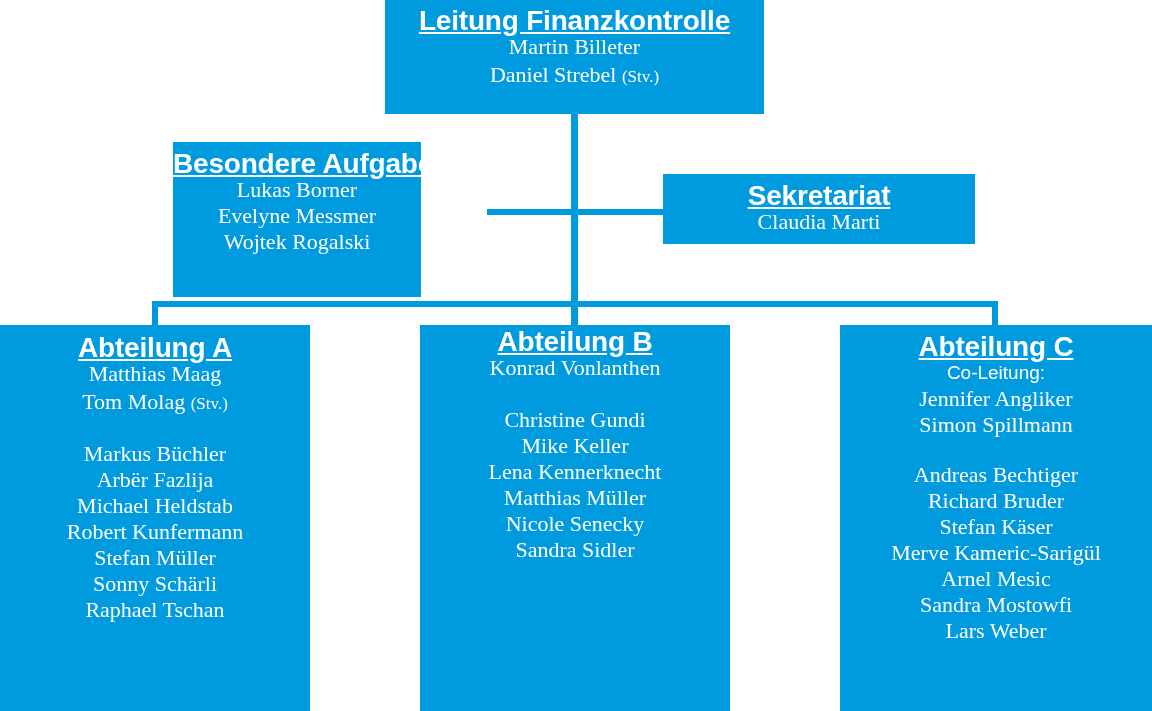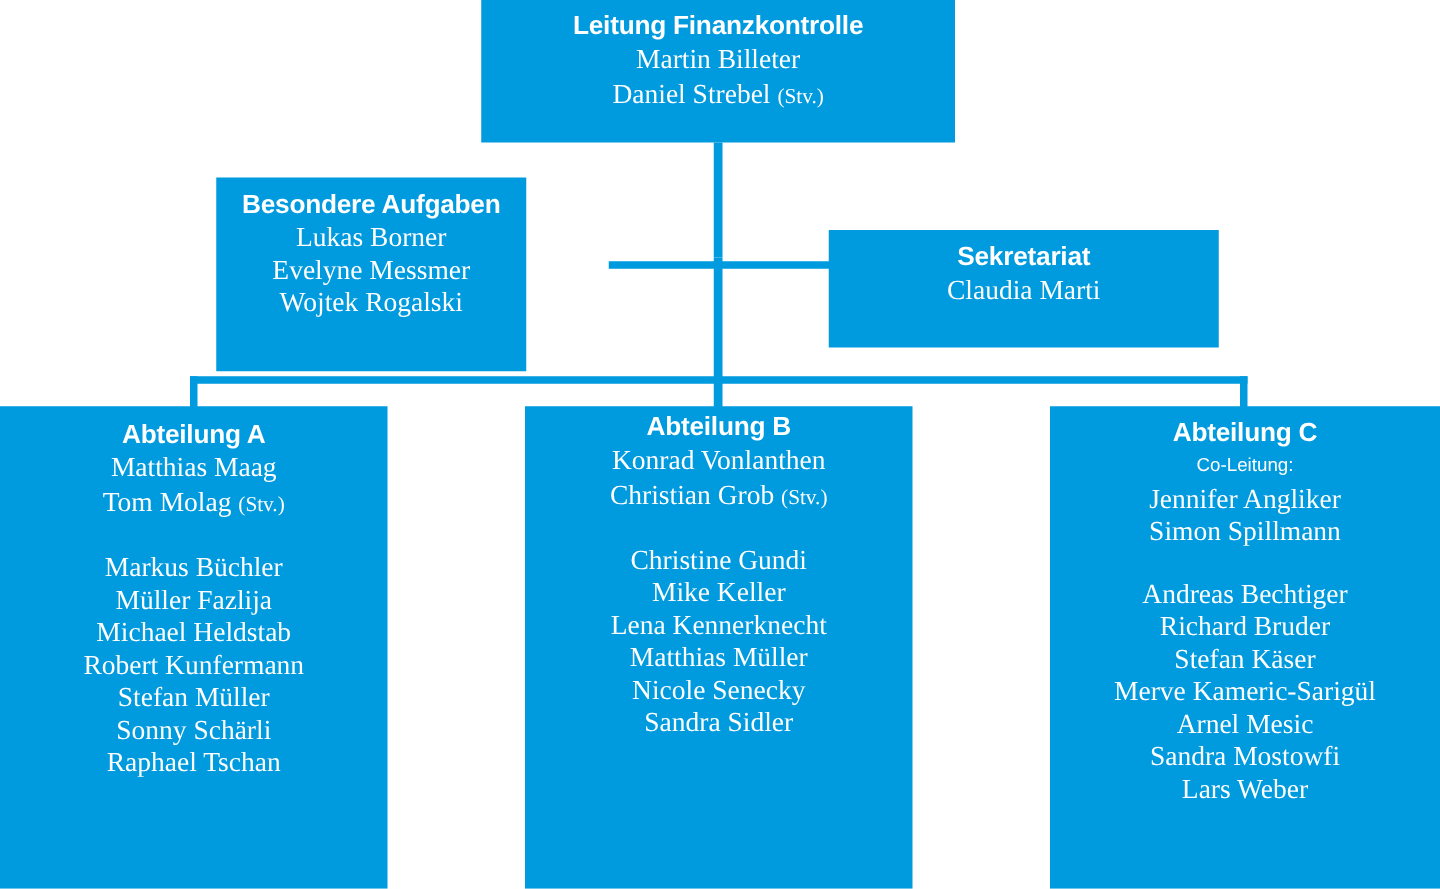--- a/index.html
+++ b/index.html
@@ -29,31 +29,32 @@
     background: #009ade;
     box-sizing: border-box;
     text-align: center;
     color: #ffffff;
     overflow: hidden;
   }
 
   .box-title {
     font-family: "Liberation Sans", sans-serif;
     font-weight: bold;
-    font-size: 21px;
+    font-size: 28px;
     line-height: 26px;
     letter-spacing: -0.2px;
     color: #ffffff;
     white-space: nowrap;
+    text-decoration: underline;
   }
 
   .box-subtitle {
     font-family: "Liberation Sans", sans-serif;
     font-weight: normal;
-    font-size: 15px;
+    font-size: 19px;
     line-height: 26px;
     color: #ffffff;
     white-space: nowrap;
   }
 
   .person {
     font-family: "Liberation Serif", serif;
     font-size: 22px;
     line-height: 26px;
     color: #ffffff;
@@ -70,21 +71,21 @@
   
   #box-leitung {
     left: 385px;  top: 0px;   width: 379px; height: 114px;
     padding-top: 8px;
   }
   #box-besondere {
     left: 173px;  top: 142px; width: 248px; height: 155px;
     padding-top: 9px;
   }
   #box-sekretariat {
-    left: 663px;  top: 184px; width: 312px; height: 94px;
+    left: 663px;  top: 174px; width: 312px; height: 70px;
     padding-top: 9px;
   }
   #box-abt-a {
     left: 0px;    top: 325px; width: 310px; height: 386px;
     padding-top: 10px;
   }
   #box-abt-b {
     left: 420px;  top: 325px; width: 310px; height: 386px;
     padding-top: 4px;
   }
@@ -154,37 +155,33 @@
     <div class="person">
       <span>Matthias Maag</span>
       <span class="suffix"></span>
     </div>
     <div class="person">
       <span>Tom Molag</span>
       <span class="suffix">(Stv.)</span>
     </div>
     <div class="member-gap"></div>
     <div class="person">Markus Büchler</div>
-    <div class="person">Müller Fazlija</div>
+    <div class="person">Arbër Fazlija</div>
     <div class="person">Michael Heldstab</div>
     <div class="person">Robert Kunfermann</div>
     <div class="person">Stefan Müller</div>
     <div class="person">Sonny Schärli</div>
     <div class="person">Raphael Tschan</div>
   </div>
 
   <div class="org-box" id="box-abt-b">
     <div class="box-title">Abteilung B</div>
     <div class="person">
       <span>Konrad Vonlanthen</span>
       <span class="suffix"></span>
-    </div>
-    <div class="person">
-      <span>Christian Grob</span>
-      <span class="suffix">(Stv.)</span>
     </div>
     <div class="member-gap"></div>
     <div class="person">Christine Gundi</div>
     <div class="person">Mike Keller</div>
     <div class="person">Lena Kennerknecht</div>
     <div class="person">Matthias Müller</div>
     <div class="person">Nicole Senecky</div>
     <div class="person">Sandra Sidler</div>
   </div>
 

